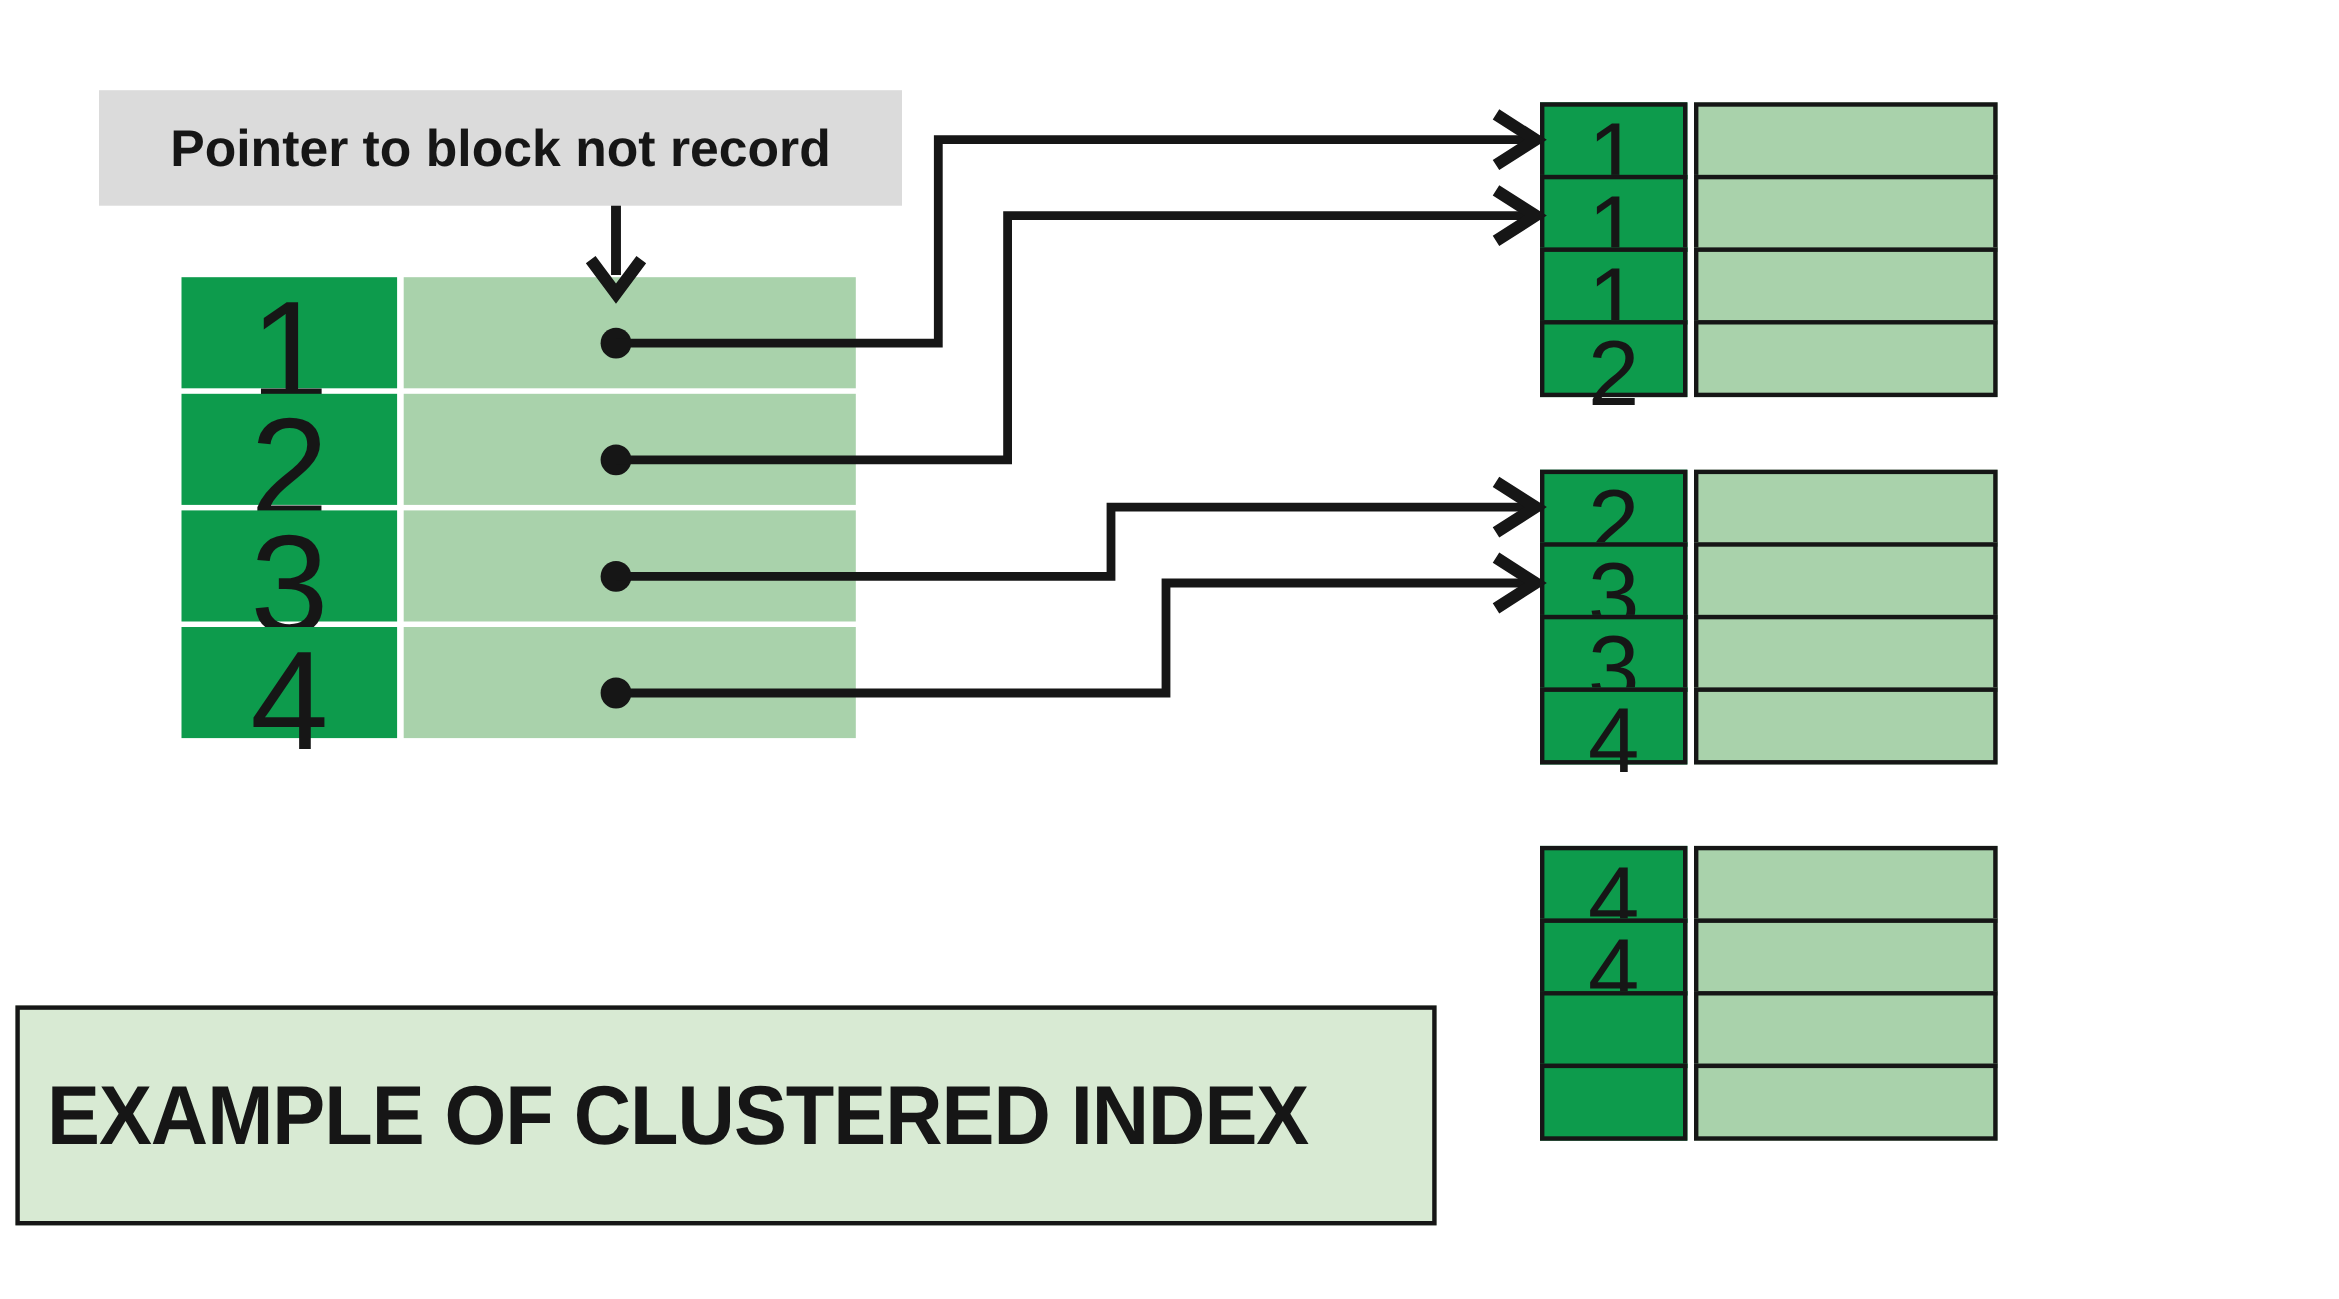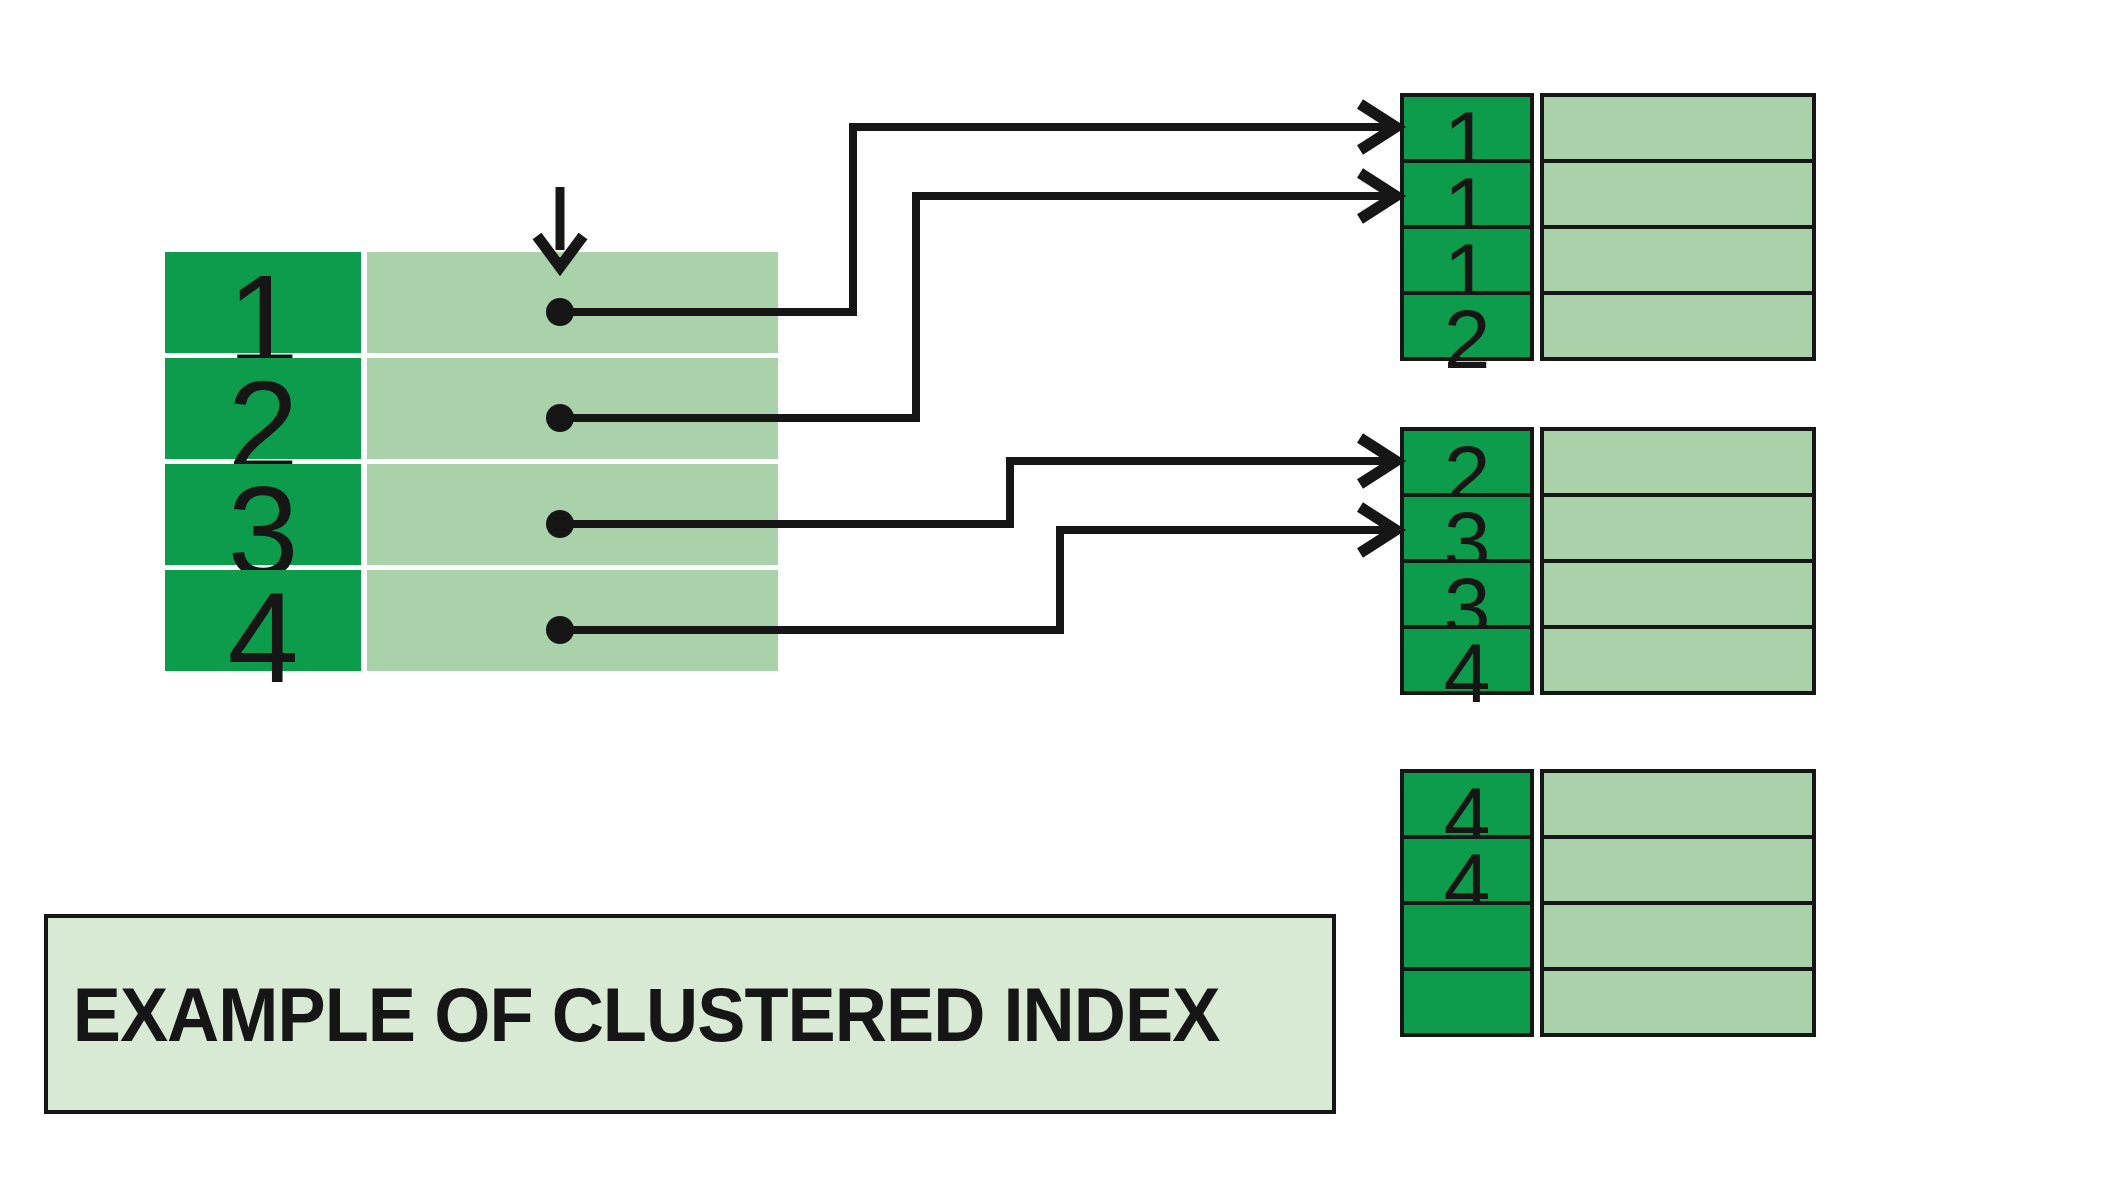--- a/index.html
+++ b/index.html
@@ -46,40 +46,43 @@
   .bcell.bdat{background:#a9d2ab;}
   .bcell .bnum{
     position:absolute;left:0;right:0;top:2px;
     text-align:center;font-size:84px;line-height:1;color:#161616;
   }
   #block-1{top:93px;}
   #block-2{top:427px;}
   #block-3{top:769px;}
   
   .title-box{
-    position:absolute;left:44px;top:914px;width:1292px;height:200px;
+    position:absolute;left:14px;top:914px;width:1292px;height:200px;
     background:#d8ead3;border:4px solid #161616;box-sizing:border-box;
     display:flex;align-items:center;
   }
   .title-box .title-text{
     padding-left:26px;font-size:76px;font-weight:bold;color:#161616;
     white-space:nowrap;transform:scaleX(0.95);transform-origin:left center;
     letter-spacing:-1px;
   }
   
   .overlay{
     position:absolute;left:0;top:0;width:2126px;height:1181px;
     pointer-events:none;z-index:5;
   }
 </style>
 </head>
 <body>
 
 <div class="canvas">
 
+  <div class="note-box">
+    <span class="note-text">Pointer to block not record</span>
+  </div>
 
   <div class="index-col keys">
     <div class="icell key">
       <span class="num">1</span>
     </div>
     <div class="icell key">
       <span class="num">2</span>
     </div>
     <div class="icell key">
       <span class="num">3</span>

